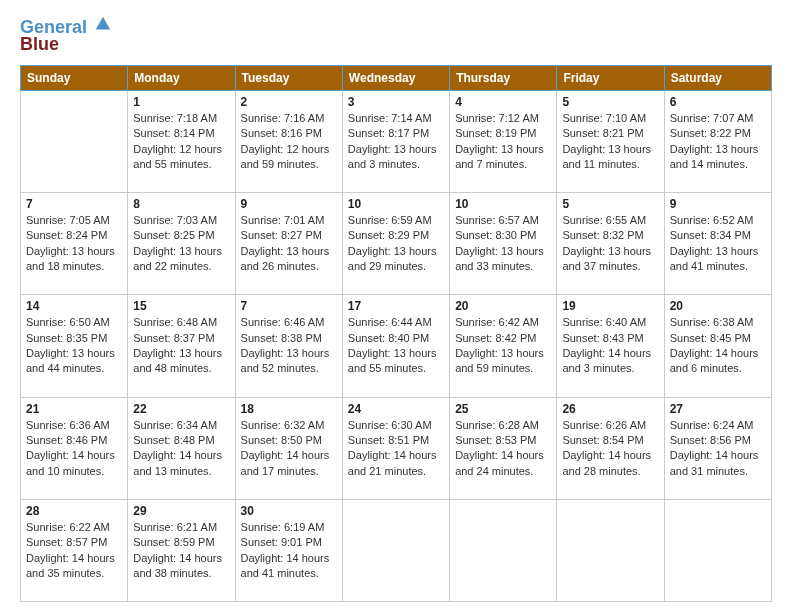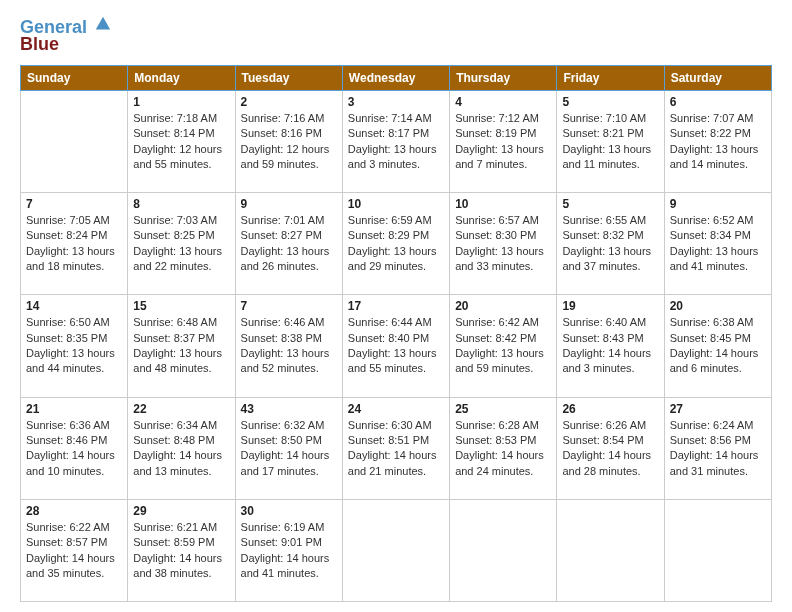--- a/index.html
+++ b/index.html
@@ -262,21 +262,21 @@
           Sunrise: 6:36 AM<br>Sunset: 8:46 PM<br>Daylight: 14 hours and 10 minutes.
         </div>
       </td>
           <td>
         <span class="day-number">22</span>
         <div class="day-info">
           Sunrise: 6:34 AM<br>Sunset: 8:48 PM<br>Daylight: 14 hours and 13 minutes.
         </div>
       </td>
           <td>
-        <span class="day-number">43</span>
+        <span class="day-number">18</span>
         <div class="day-info">
           Sunrise: 6:32 AM<br>Sunset: 8:50 PM<br>Daylight: 14 hours and 17 minutes.
         </div>
       </td>
           <td>
         <span class="day-number">24</span>
         <div class="day-info">
           Sunrise: 6:30 AM<br>Sunset: 8:51 PM<br>Daylight: 14 hours and 21 minutes.
         </div>
       </td>

